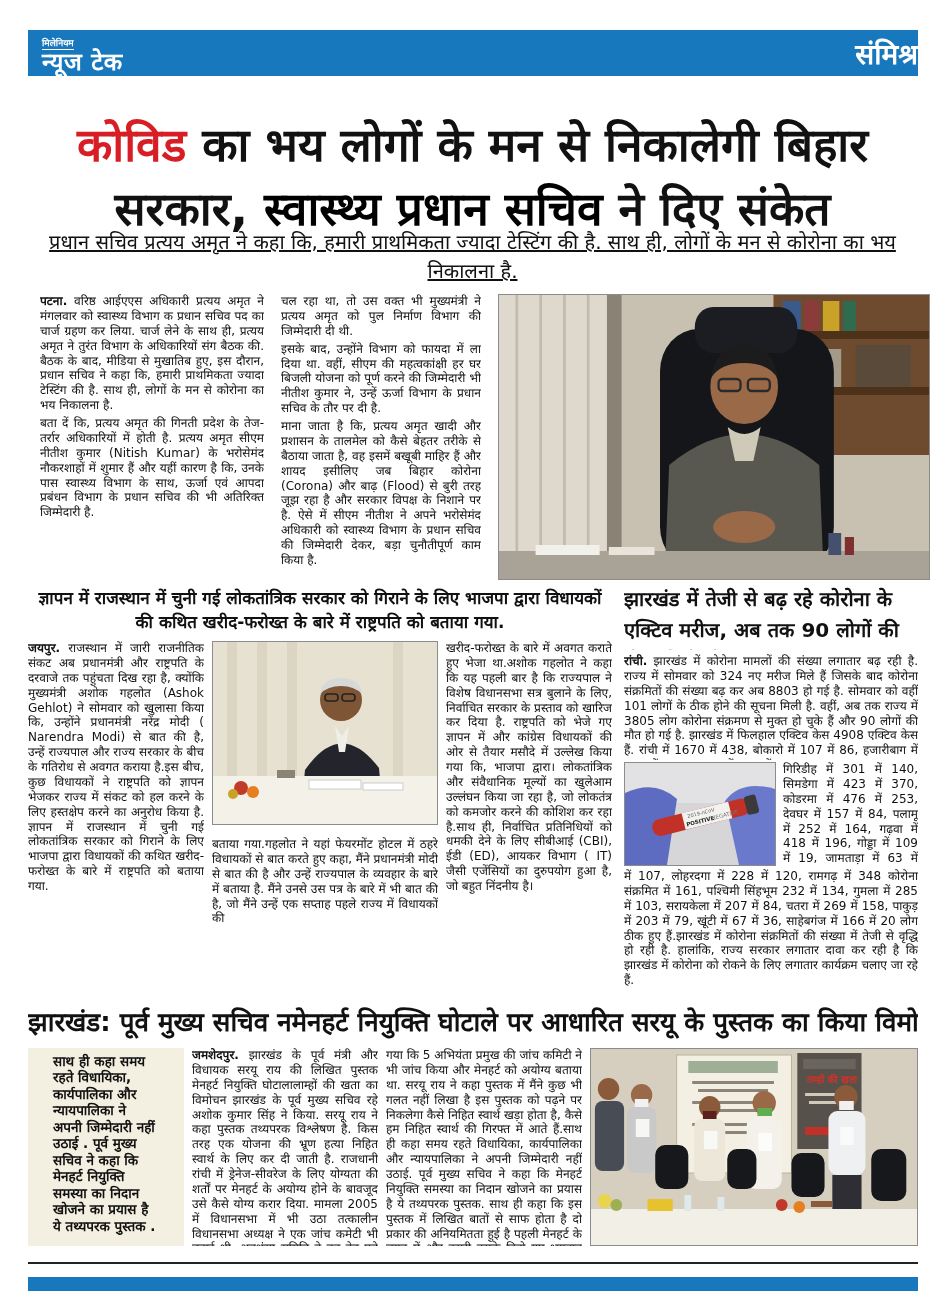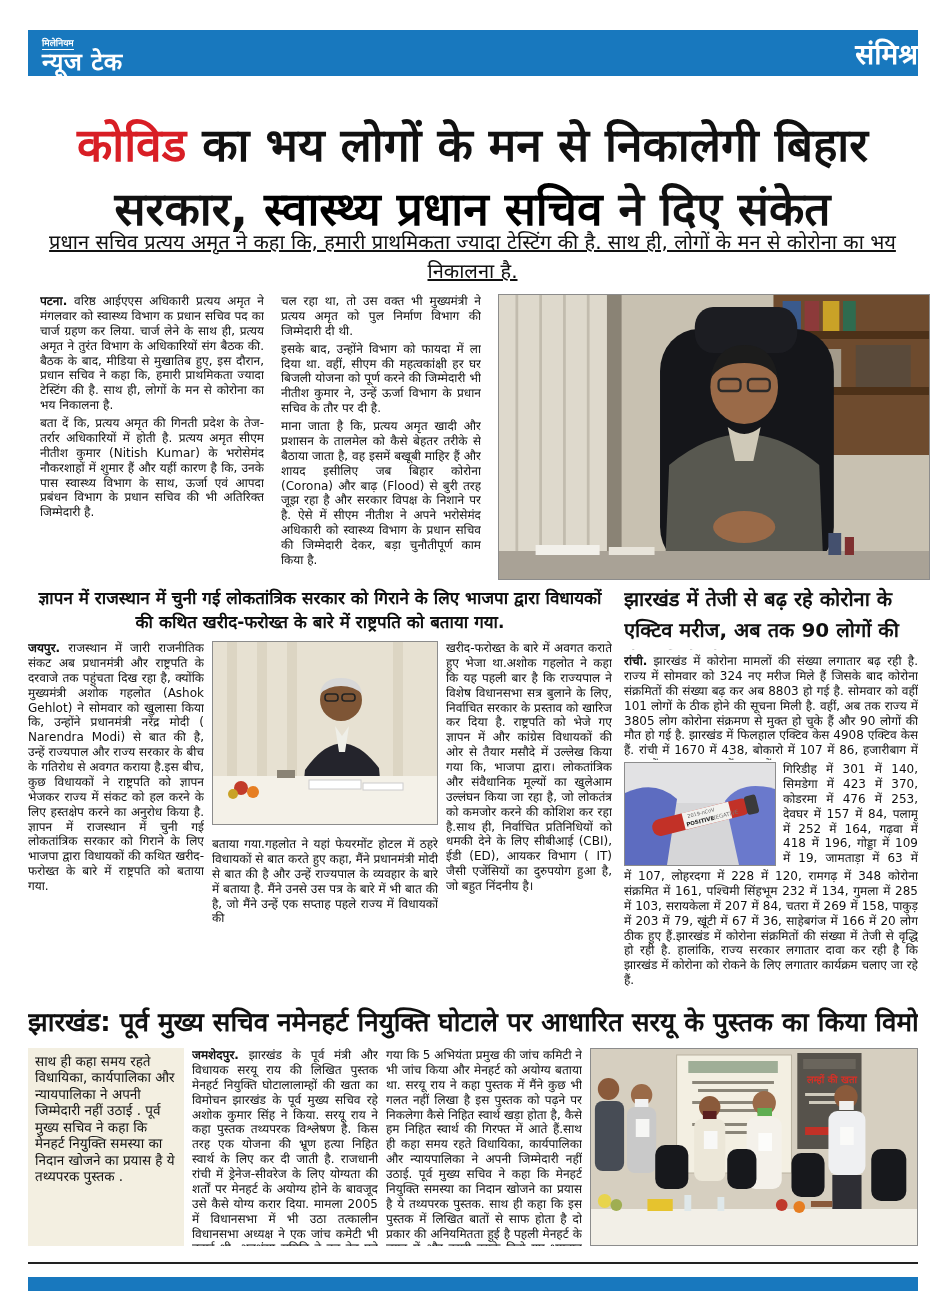--- a/index.html
+++ b/index.html
@@ -50,22 +50,22 @@
   .jh-p1{height:106px;}
   .jh-row{display:flex;gap:7px;margin-top:2px;}
   .photo3{width:150px;height:102px;flex:none;}
   .jh-p2{flex:1;height:104px;}
   .jh-p3{margin-top:3px;height:160px;}
   
   .sec3{position:absolute;left:28px;top:1002px;width:890px;}
   .h4{text-align:center;font-weight:bold;font-size:26px;line-height:1.55;height:42px;
       white-space:nowrap;overflow:hidden;}
   .book-row{display:flex;gap:8px;height:198px;margin-top:4px;}
-  .book-box{width:156px;box-sizing:border-box;background:#f3efe1;font-weight:normal;font-size:13.5px;
-            line-height:1.22;padding:5px 7px;overflow:hidden;}
+  .book-box{width:156px;box-sizing:border-box;background:#f3efe1;font-weight:bold;font-size:13.5px;
+            line-height:1.22;padding:5px 25px;overflow:hidden;}
   .bkc1{width:186px;height:198px;}
   .bkc2{width:196px;height:198px;}
   .photo4{flex:1;height:196px;}
   
   .rule-bottom{position:absolute;left:28px;top:1262px;width:890px;height:2px;background:#222;}
   .bluebar{position:absolute;left:28px;top:1277px;width:890px;height:14px;background:#1878be;}
   svg{display:block;}
 </style>
 </head>
 <body>

